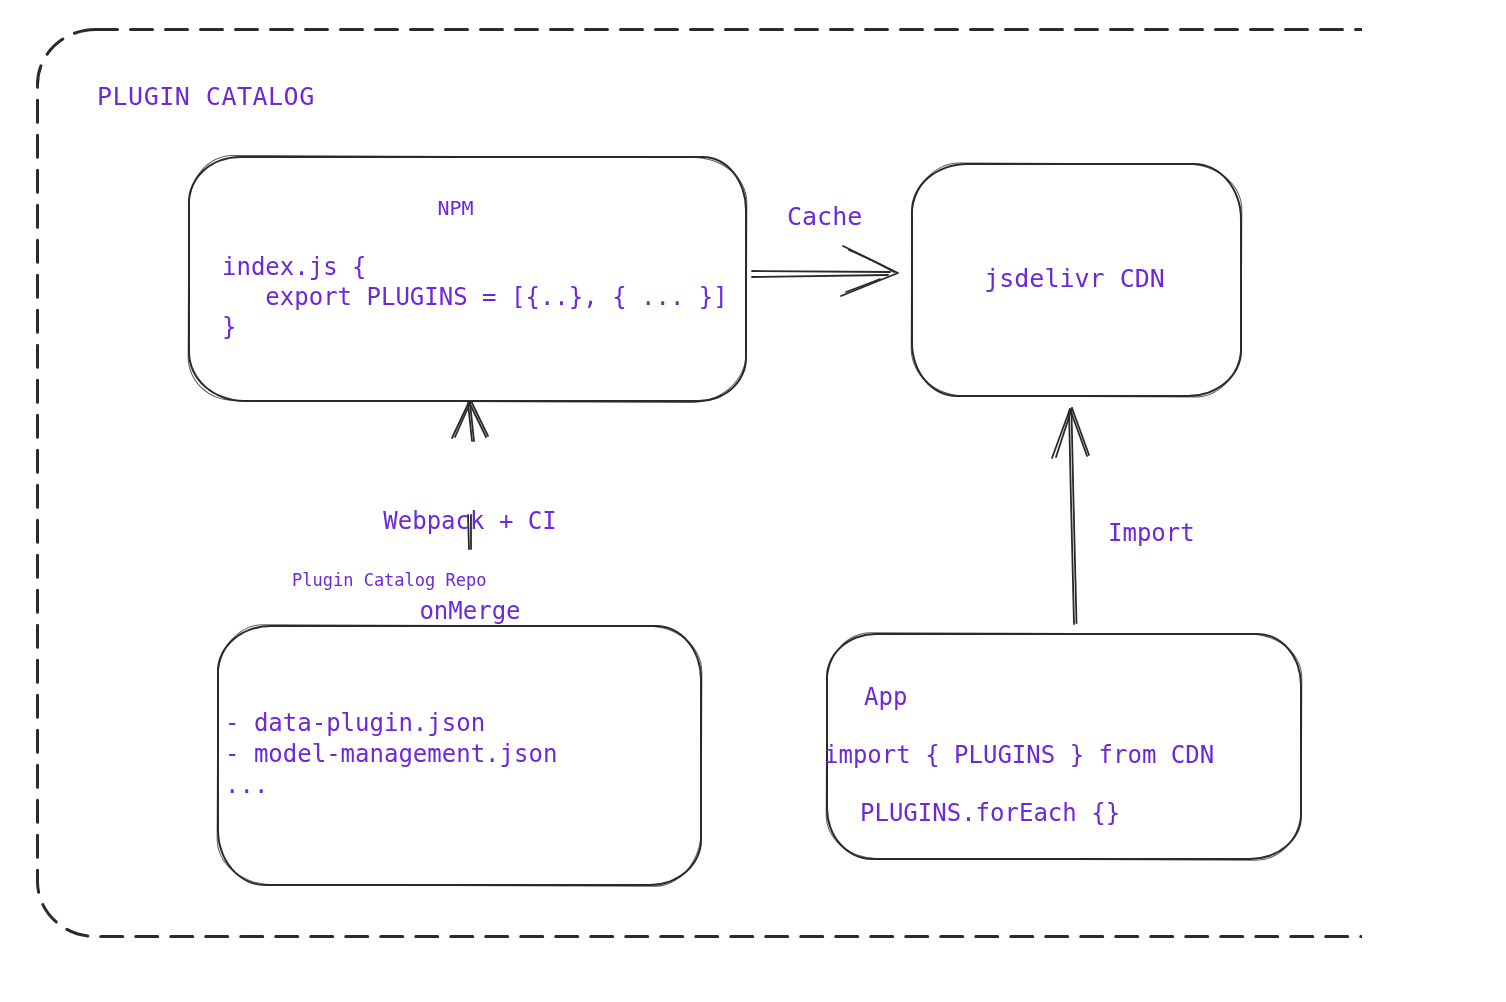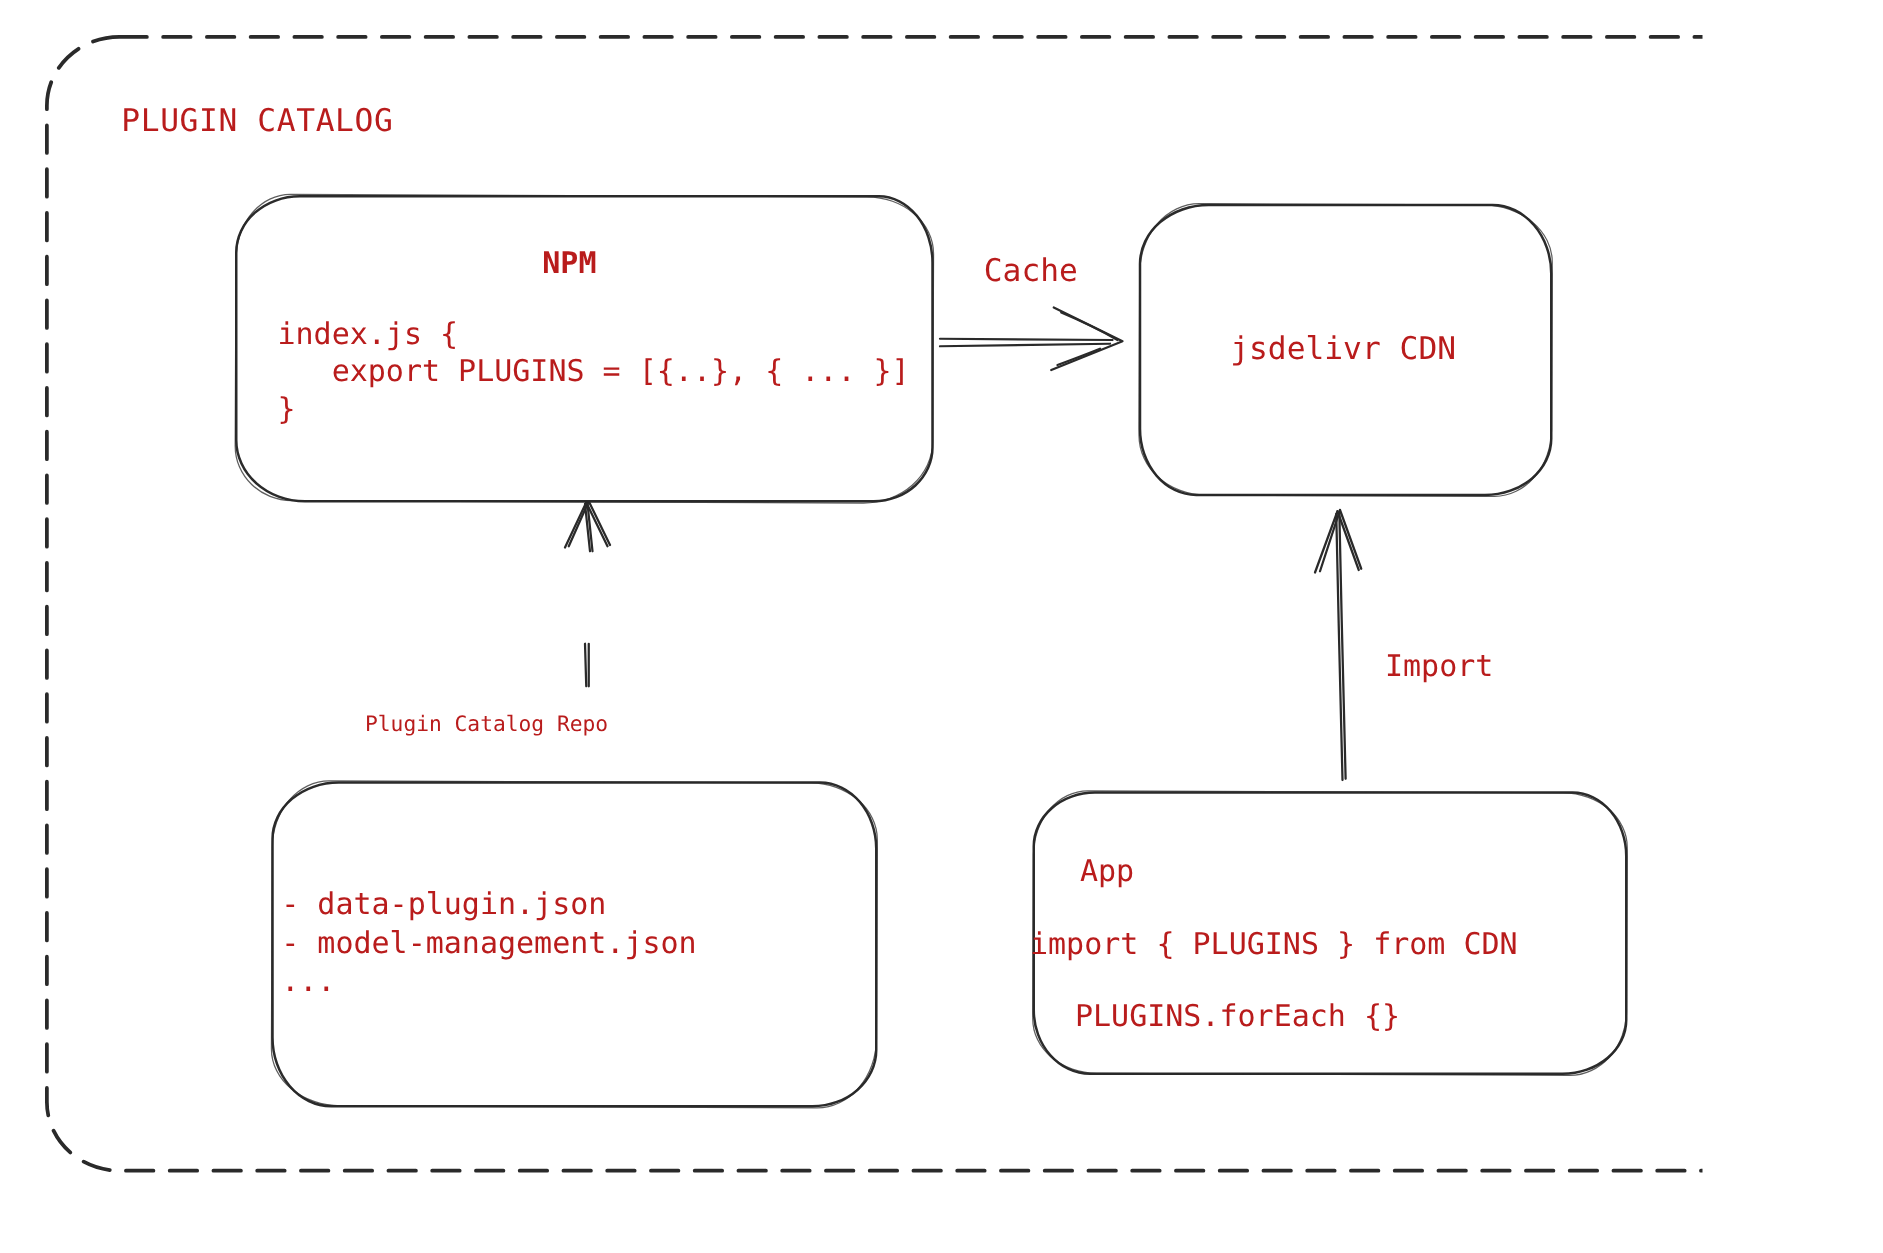--- a/index.html
+++ b/index.html
@@ -3,21 +3,21 @@
 <meta charset="utf-8">
 <style>
   html, body { margin: 0; padding: 0; background: #ffffff; }
   .canvas {
     position: relative;
     width: 1362px;
     height: 1002px;
     background: #ffffff;
     overflow: hidden;
     font-family: "DejaVu Sans Mono", "Liberation Mono", monospace;
-    color: #b91c1c;
+    color: #6d28d9;
   }
   .overlay {
     position: absolute;
     left: 0; top: 0;
     width: 1506px; height: 1002px;
     z-index: 1;
   }
   .overlay path, .overlay rect {
     fill: none;
     stroke: #2a2a2a;
@@ -48,21 +48,21 @@
                border-radius: 54px 46px 52px 48px / 46px 54px 46px 56px; }
   #repo-box::before { border-radius: 46px 54px 48px 56px / 54px 46px 56px 46px; }
   #app-box   { left: 826px; top: 633px; width: 472px; height: 223px;
                border-radius: 50px 44px 52px 46px / 44px 52px 44px 52px; }
   #app-box::before { border-radius: 44px 52px 46px 52px / 52px 44px 52px 44px; }
 
   .txt { position: absolute; z-index: 3; white-space: pre; }
   .fs24 { font-size: 24px; line-height: 30px; }
 
   #diagram-title { left: 97px;  top: 82px;  font-size: 25px; letter-spacing: 0.5px; }
-  #npm-title     { left: 188px; top: 196px; width: 535px; text-align: center; font-size: 24px; font-weight: bold; }
+  #npm-title     { left: 188px; top: 196px; width: 535px; text-align: center; font-size: 20px; }
   #npm-code      { left: 222px; top: 252px; }
   #cdn-label     { left: 911px; top: 163px; width: 327px; height: 230px;
                    display: flex; align-items: center; justify-content: center; font-size: 25px; }
   #cache-label   { left: 787px; top: 202px; font-size: 25px; }
   #build-label   { left: 380px; top: 446px; width: 180px; text-align: center; }
   #repo-heading  { left: 292px; top: 570px; font-size: 17px; }
   #repo-files    { left: 225px; top: 708px; line-height: 31px; }
   #app-title     { left: 864px; top: 682px; }
   #app-line1     { left: 824px; top: 740px; }
   #app-line2     { left: 860px; top: 798px; }
@@ -115,20 +115,24 @@
 
   <div class="txt" id="npm-title">NPM</div>
   <pre class="txt fs24" id="npm-code" style="margin:0;">index.js {
    export PLUGINS = [{..}, { ... }]
 }</pre>
 
   <div class="txt" id="cdn-label">jsdelivr CDN</div>
 
   <div class="txt" id="cache-label">Cache</div>
 
+  <div class="txt fs24" id="build-label">
+    <div>Webpack + CI</div>
+    <div>onMerge</div>
+  </div>
 
   <div class="txt" id="repo-heading">Plugin Catalog Repo</div>
   <pre class="txt fs24" id="repo-files" style="margin:0;">- data-plugin.json
 - model-management.json
 ...</pre>
 
   <div class="txt fs24" id="app-title">App</div>
   <div class="txt fs24" id="app-line1">import { PLUGINS } from CDN</div>
   <div class="txt fs24" id="app-line2">PLUGINS.forEach {}</div>
 

